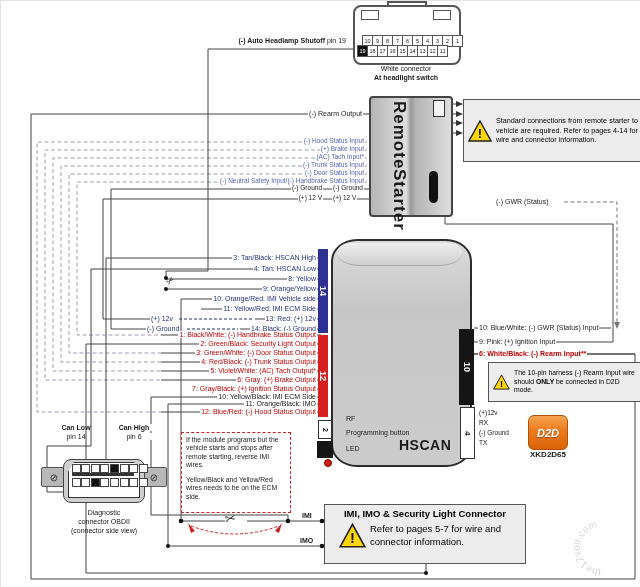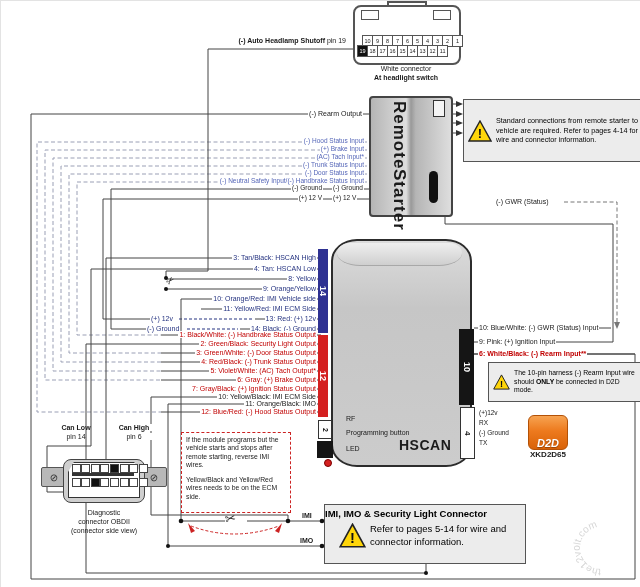--- a/index.html
+++ b/index.html
@@ -246,21 +246,21 @@
   <div class="box warn-flex" style="left:487px;top:361px;width:143px;height:32px;">
     <svg width="17" height="16" viewBox="0 0 24 22" style="flex:none;">
       <polygon points="12,1 23,21 1,21" fill="#ffd60a" stroke="#222" stroke-width="1.4"></polygon>
       <text x="12" y="18" font-size="13" font-weight="bold" text-anchor="middle" fill="#111" font-family="Liberation Sans, sans-serif">!</text>
     </svg>
     <div style="font-size:6.8px;line-height:1.25;"><span>The 10-pin harness (-) Rearm Input wire should </span><b>ONLY</b><span> be connected in D2D mode.</span></div>
   </div>
 
   <div style="position:absolute;left:527px;top:414px;width:38px;height:33px;border-radius:6px;z-index:2;
               background:linear-gradient(180deg,#f7a351 0%,#ed7a1e 45%,#d96208 100%);border:1px solid #b35106;
-              display:flex;align-items:flex-end;justify-content:center;">
+              display:flex;align-items:center;justify-content:center;">
     <span style="color:#fff;font-weight:bold;font-style:italic;font-size:11px;text-shadow:0 1px 1px #00000055;">D2D</span>
   </div>
   <div class="lbl" style="left:515px;top:450px;width:62px;text-align:center;font-weight:bold;font-size:8px;background:transparent;">XKD2D65</div>
 
   <div class="lbl" style="left:48px;top:423px;width:52px;text-align:center;font-weight:bold;background:transparent;">Can Low</div>
   <div class="lbl" style="left:48px;top:432px;width:52px;text-align:center;background:transparent;">pin 14</div>
   <div class="lbl" style="left:107px;top:423px;width:50px;text-align:center;font-weight:bold;">Can High</div>
   <div class="lbl" style="left:107px;top:432px;width:50px;text-align:center;">pin 6</div>
 
   <div style="position:absolute;left:40px;top:466px;width:24px;height:18px;background:#b8b8b8;border:1px solid #555;border-radius:2px;z-index:2;
@@ -301,23 +301,23 @@
     <div>Yellow/Black and Yellow/Red wires needs to be on the ECM side.</div>
   </div>
 
   <div class="scissors" style="left:224px;top:510px;transform:rotate(-12deg);">✂</div>
   <div class="scissors" style="left:165px;top:274px;font-size:10px;transform:rotate(-45deg);">✂</div>
 
   <div class="lbl" style="left:300px;top:511px;font-weight:bold;">IMI</div>
   <div class="lbl" style="left:298px;top:536px;font-weight:bold;">IMO</div>
 
   <div class="box" style="left:323px;top:503px;width:200px;height:58px;">
-    <div style="font-size:9.5px;font-weight:bold;padding-top:3px;">IMI, IMO &amp; Security Light Connector</div>
+    <div style="font-size:9.5px;font-weight:bold;text-align:center;padding-top:3px;">IMI, IMO &amp; Security Light Connector</div>
     <div class="warn-flex" style="padding:4px 8px 0 14px;">
       <svg width="27" height="25" viewBox="0 0 24 22" style="flex:none;">
         <polygon points="12,1 23,21 1,21" fill="#ffd60a" stroke="#222" stroke-width="1.4"></polygon>
         <text x="12" y="18" font-size="13" font-weight="bold" text-anchor="middle" fill="#111" font-family="Liberation Sans, sans-serif">!</text>
       </svg>
-      <div style="font-size:9.5px;line-height:1.3;">Refer to pages 5-14 for wire and connector information.</div>
+      <div style="font-size:9.5px;line-height:1.3;">Refer to pages 5-7 for wire and connector information.</div>
     </div>
   </div>
 
 </div>
 
 </body></html>

